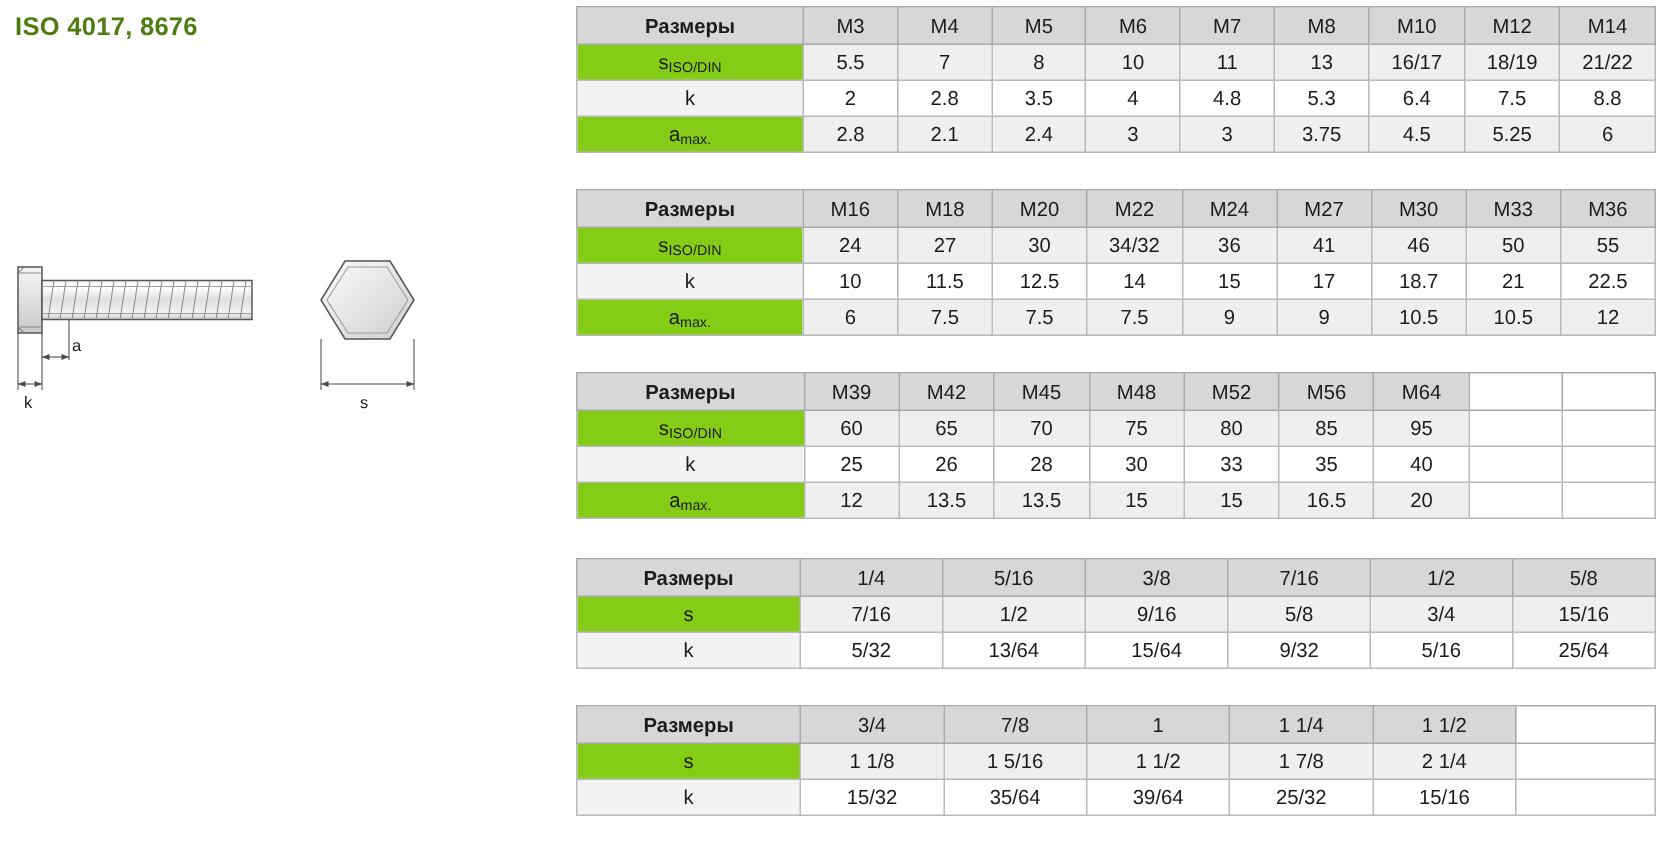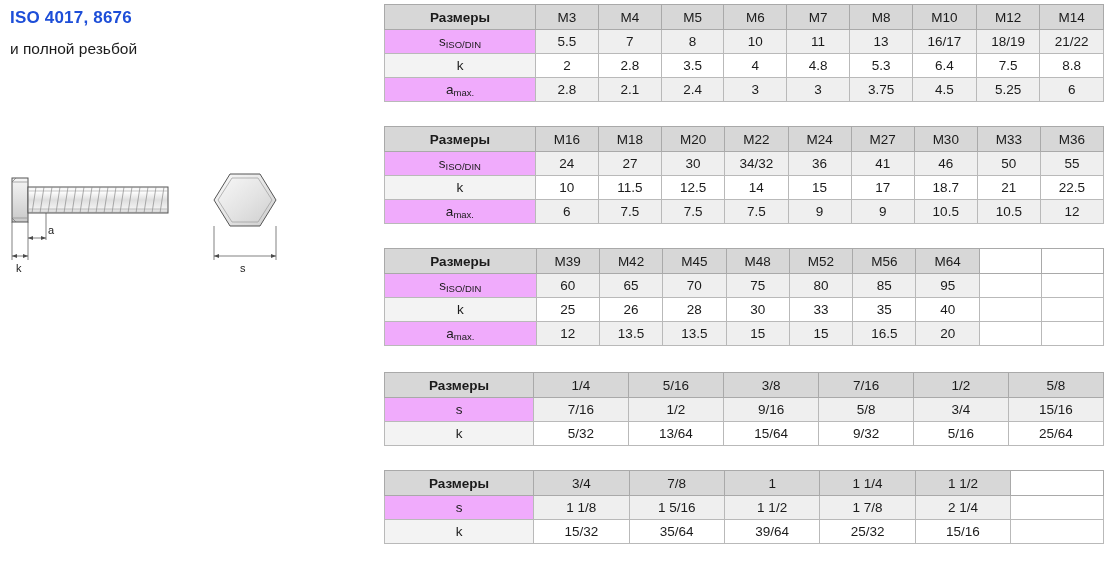--- a/index.html
+++ b/index.html
@@ -20,21 +20,21 @@
   
   #left {
     position: absolute;
     left: 10px;
     top: 6px;
     width: 330px;
   }
   .std-line {
     font-size: 17px;
     font-weight: bold;
-    color: #1d4ed8;
+    color: #4d7c0f;
     line-height: 24px;
     letter-spacing: 0.2px;
   }
   .desc {
     margin-top: 8px;
     font-size: 15.5px;
     color: #1b1b1b;
     line-height: 22px;
   }
 
@@ -80,40 +80,39 @@
   }
   table.dim td.rowlabel {
     background: #f3f3f3;
     font-weight: normal;
   }
   table.dim tr.head td.rowlabel {
     background: #d7d7d7;
     font-weight: bold;
   }
   table.dim tr.alt td.rowlabel {
-    background: #f0abfc;
+    background: #84cc16;
   }
   td.empty { background: #ffffff !important; }
   .sub {
     font-size: 9.5px;
     vertical-align: baseline;
     position: relative;
     top: 2px;
   }
   .lbl-s { font-size: 13.5px; }
 </style>
 </head>
 <body>
 
 <div id="page">
 
   <div id="left">
     <div class="std-line">ISO 4017, 8676</div>
     <div class="desc">
-      <div>и полной резьбой</div>
     </div>
   </div>
 
   <div id="drawing">
     <svg width="300" height="120" viewBox="0 0 300 120">
       <defs>
         <linearGradient id="shaftGrad" x1="0" y1="0" x2="0" y2="1">
           <stop offset="0%" stop-color="#f4f4f4"></stop>
           <stop offset="18%" stop-color="#ffffff"></stop>
           <stop offset="50%" stop-color="#dedede"></stop>

